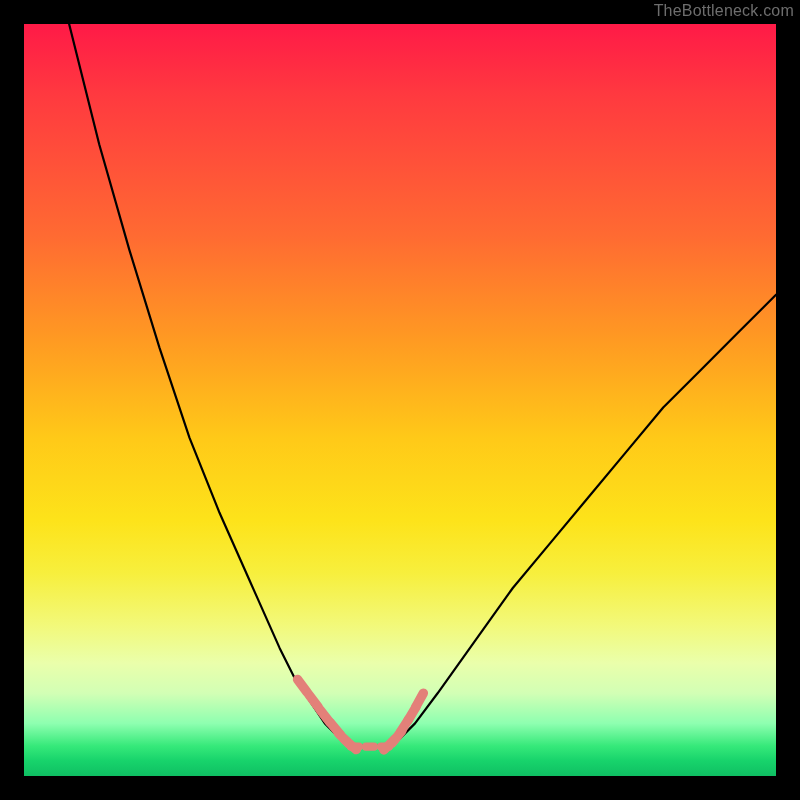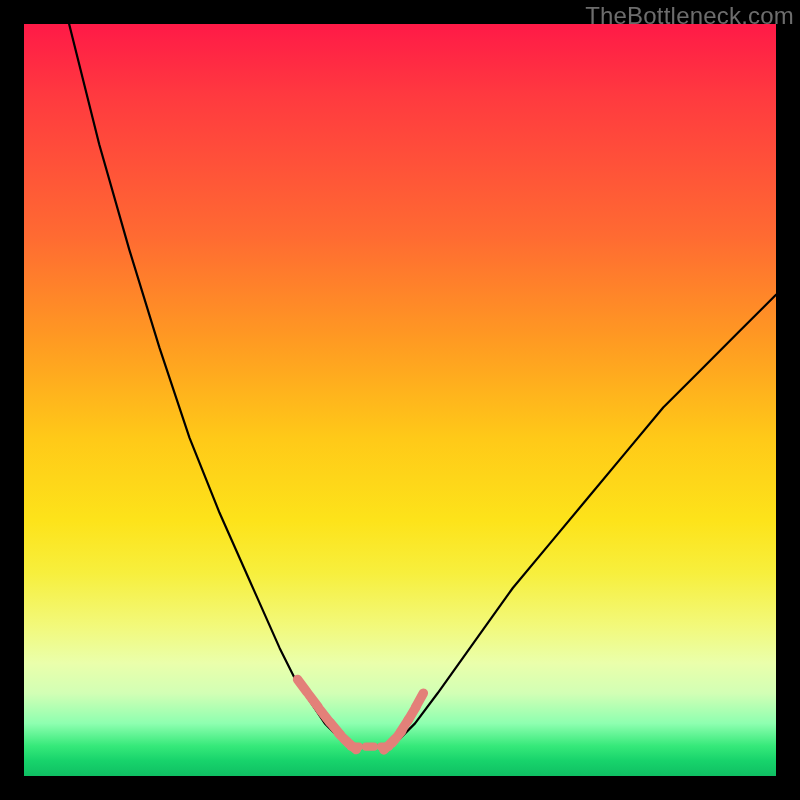--- a/index.html
+++ b/index.html
@@ -55,21 +55,21 @@
     left: 0;
     top: 0;
     width: 752px;
     height: 752px;
   }
   .watermark {
     position: absolute;
     top: 2px;
     right: 6px;
     color: #6d6d6d;
-    font-size: 24px;
+    font-size: 16px;
     font-weight: 500;
     letter-spacing: 0.2px;
     user-select: none;
   }
 </style>
 </head>
 <body>
 
 <div class="stage">
 

